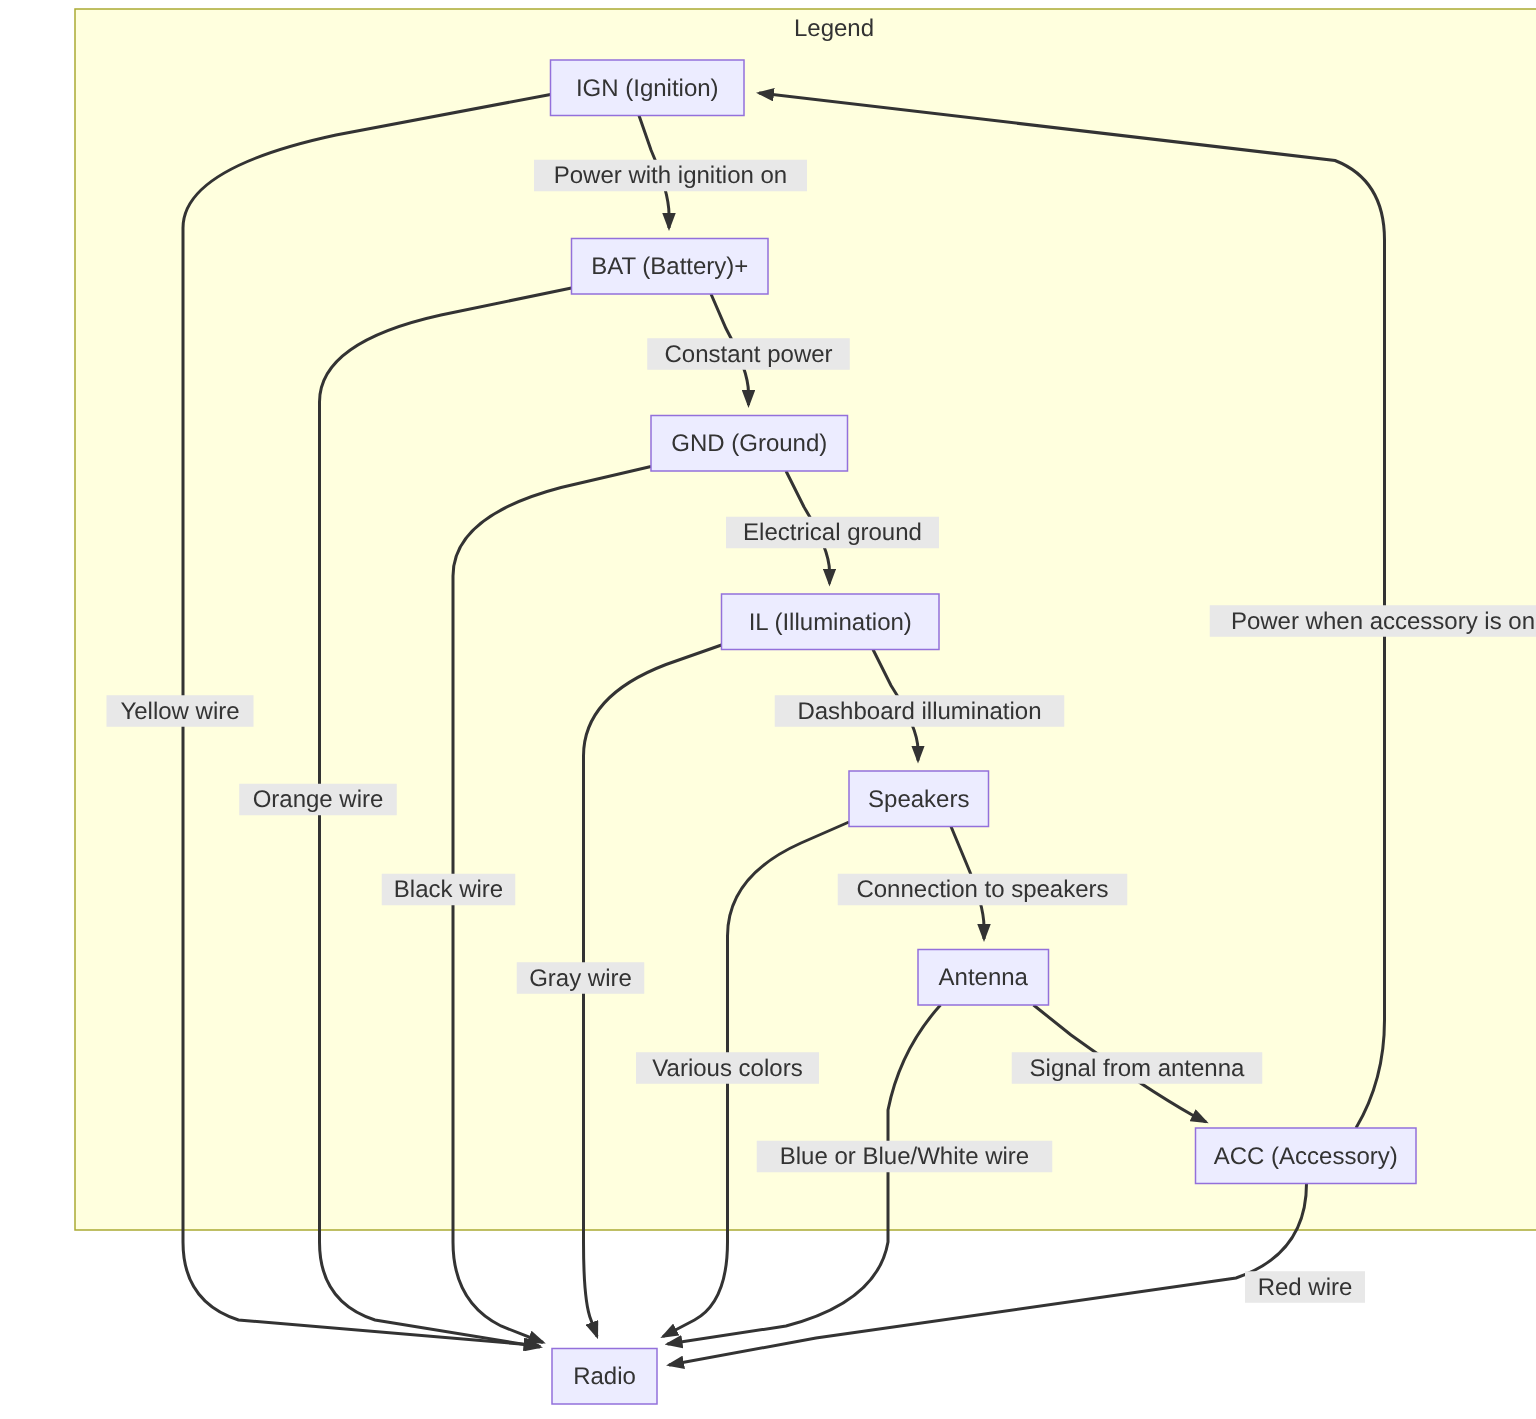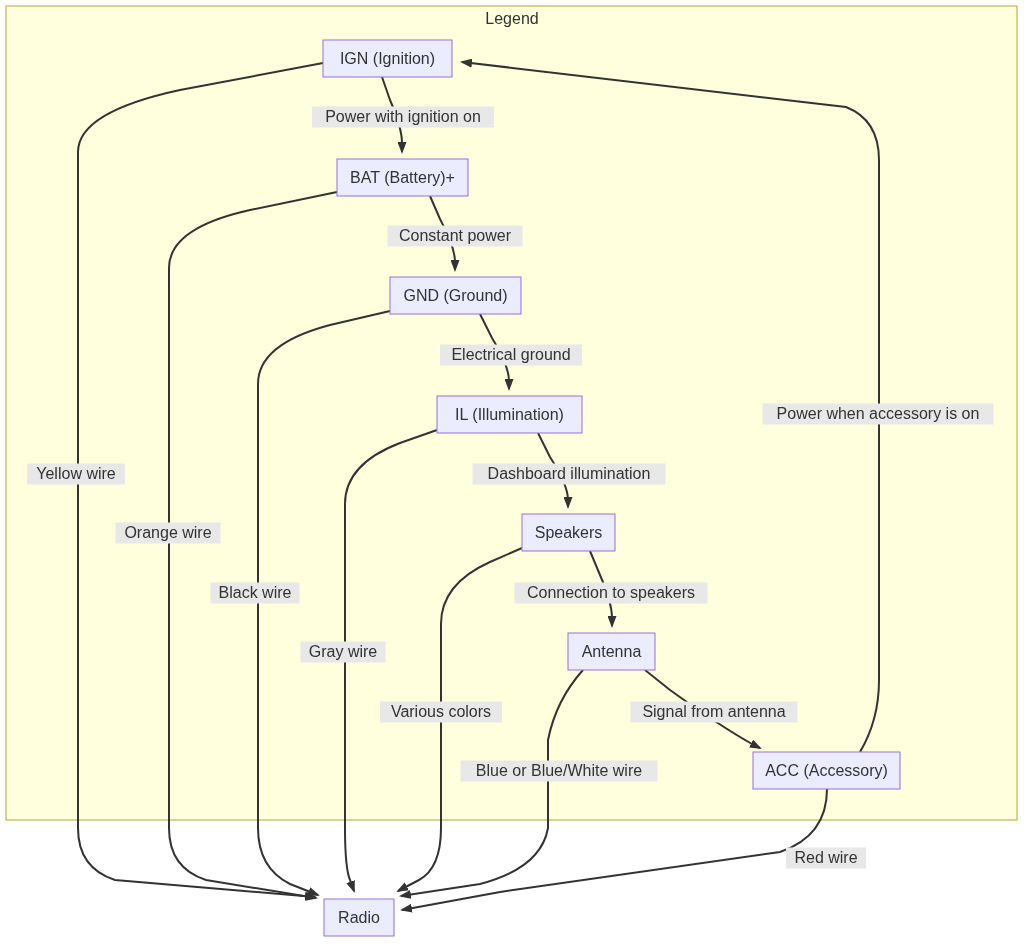--- a/index.html
+++ b/index.html
@@ -10,20 +10,21 @@
   body {
     width: 1024px;
     height: 946px;
     font-family: "Liberation Sans", sans-serif;
     overflow: hidden;
   }
   #diagram-root {
     position: relative;
     width: 812px;
     height: 946px;
+    padding-left: 44px;
   }
   svg#flowchart {
     display: block;
     width: 1024px;
     height: 946px;
   }
   .cluster-rect {
     fill: #ffffde;
     stroke: #aaaa33;
     stroke-width: 1px;

